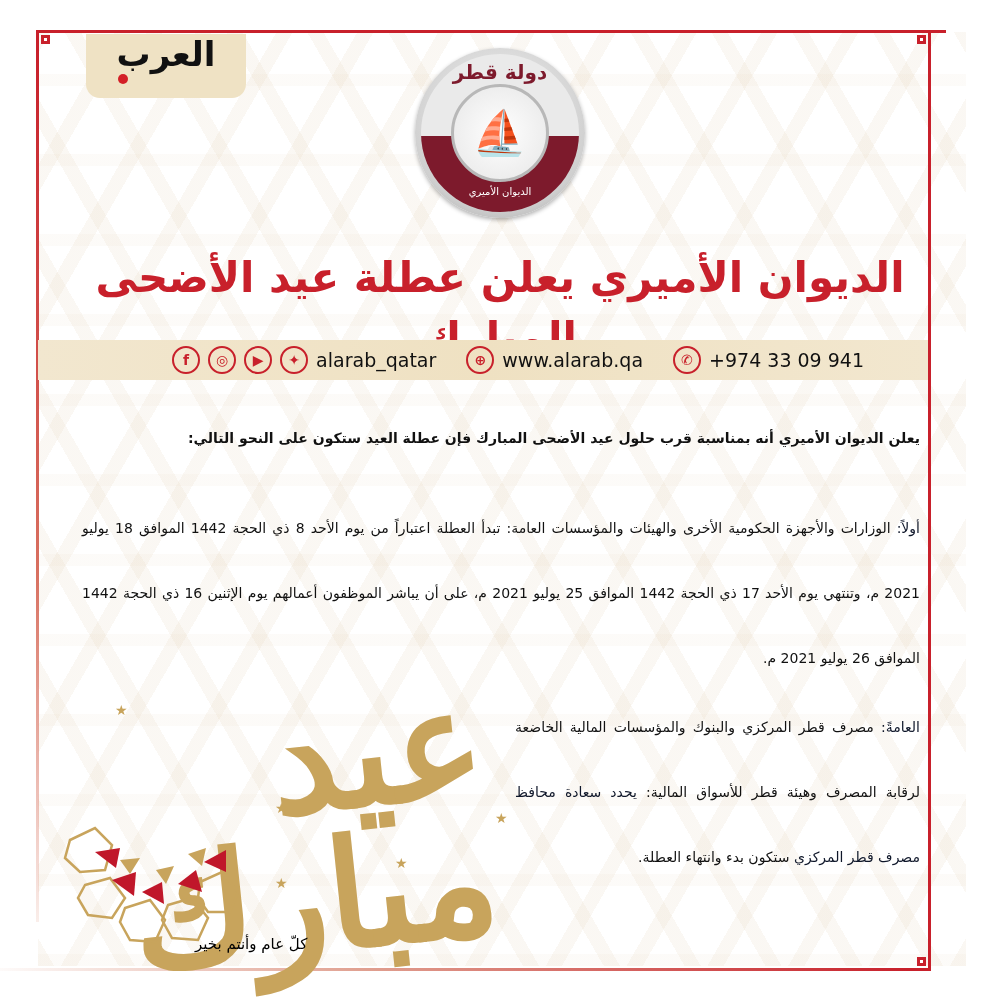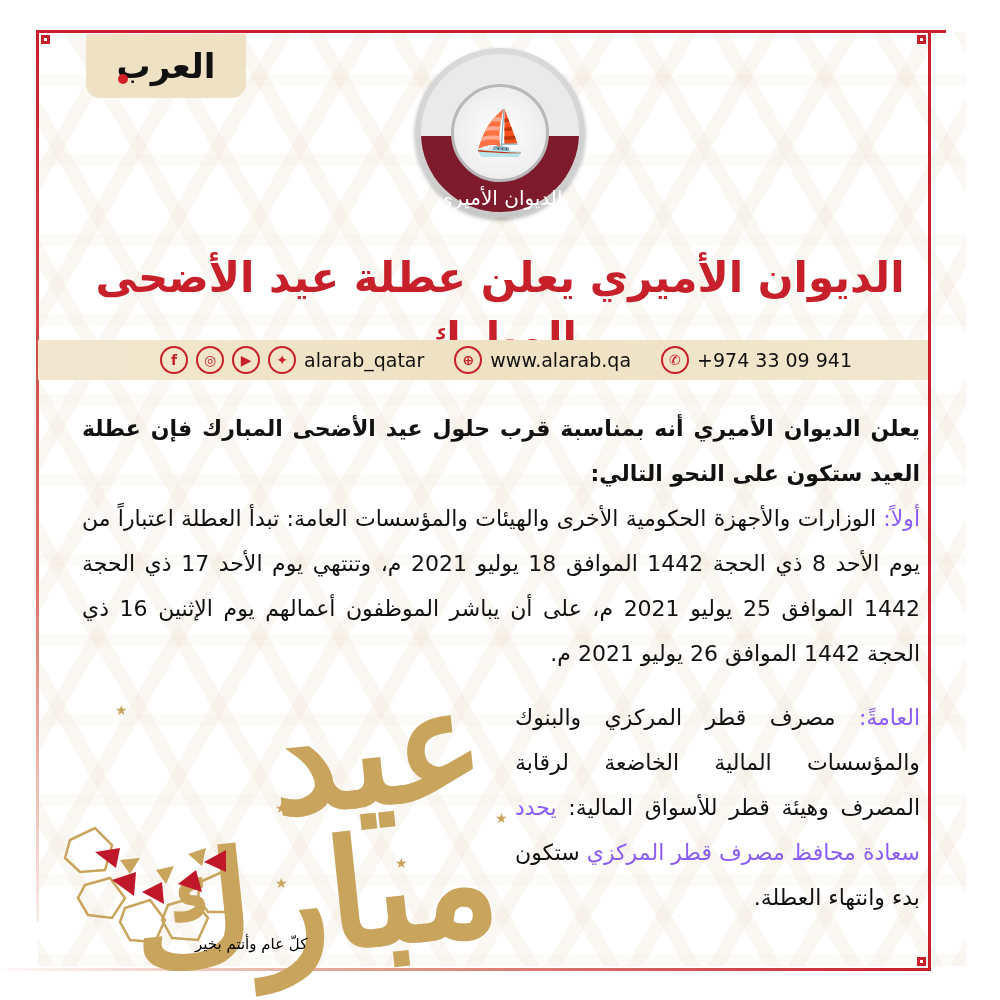--- a/index.html
+++ b/index.html
@@ -27,21 +27,21 @@
   .c-tl .sq { left: 2px; top: 2px; }
   .c-tr { left: 907px; top: 30px; border-left: none; border-bottom: none; }
   .c-tr .sq { right: 2px; top: 2px; }
   .c-br { left: 907px; top: 947px; border-left: none; border-top: none; }
   .c-br .sq { right: 2px; bottom: 2px; }
 
   
   .brand-logo {
     position: absolute; left: 86px; top: 34px; width: 160px; height: 64px;
     background: #efe2c4; border-radius: 0 0 14px 14px;
-    display: flex; align-items: center; justify-content: center;
+    display: flex; justify-content: center;
   }
   .brand-text { font-family: "DejaVu Sans", sans-serif; font-weight: bold; font-size: 34px; color: #111; direction: rtl; letter-spacing: -1px; }
   .brand-dot { position: absolute; left: 118px; top: 74px; width: 10px; height: 10px; border-radius: 50%; background: #d31f26; }
 
   
   .emblem {
     position: absolute; left: 415px; top: 48px; width: 170px; height: 170px; border-radius: 50%;
     background: radial-gradient(circle at 50% 40%, #f4f4f4 0%, #cfcfcf 70%, #9c9c9c 100%);
     box-shadow: 0 2px 4px rgba(0,0,0,0.3);
   }
@@ -49,21 +49,21 @@
     position: absolute; left: 6px; top: 6px; width: 158px; height: 158px; border-radius: 50%;
     background: linear-gradient(to bottom, #eaeaea 0%, #eaeaea 52%, #7d1a2c 52%, #7d1a2c 100%);
   }
   .emblem-inner {
     position: absolute; left: 36px; top: 36px; width: 98px; height: 98px; border-radius: 50%;
     background: radial-gradient(circle, #ffffff 0%, #e6e6e6 100%);
     border: 3px solid #b8b8b8;
     display: flex; align-items: center; justify-content: center;
   }
   .emblem-top-text { position: absolute; left: 0; top: 12px; width: 170px; text-align: center; font-size: 20px; font-weight: bold; color: #7d1a2c; direction: rtl; }
-  .emblem-bottom-text { position: absolute; left: 0; top: 138px; width: 170px; text-align: center; font-size: 20px; color: #ffffff; direction: rtl; }
+  .emblem-bottom-text { position: absolute; left: 0; top: 138px; width: 170px; text-align: center; font-size: 10px; color: #ffffff; direction: rtl; }
   .dhow { font-size: 44px; color: #8a8a8a; }
 
   
   .headline {
     position: absolute; left: 60px; top: 248px; width: 880px; text-align: center;
     font-family: "DejaVu Sans", sans-serif; font-weight: bold; font-size: 42px;
     color: #c8202b; direction: rtl; line-height: 60px;
   }
 
   
@@ -71,31 +71,31 @@
     position: absolute; left: 38px; top: 340px; width: 890px; height: 40px;
     background: linear-gradient(to right, #f2e7cf, #efe1c2, #f2e7cf);
     display: flex; align-items: center; justify-content: flex-end; padding-right: 64px; gap: 8px;
     direction: ltr;
   }
   .sicon {
     width: 28px; height: 28px; border-radius: 50%; border: 2px solid #c8202b; color: #c8202b;
     display: flex; align-items: center; justify-content: center; font-size: 14px; font-weight: bold;
   }
   .stext { font-family: "DejaVu Sans", sans-serif; font-size: 19px; color: #111; margin-right: 22px; text-align: right; }
-  .stext.last { margin-right: 12px; }
+  .stext.last { margin-right: 0; }
 
   
   .body-text {
     position: absolute; direction: rtl; text-align: justify; text-align-last: right;
-    font-family: "DejaVu Sans", sans-serif; color: #111; font-size: 22px; line-height: 45px;
+    font-family: "DejaVu Sans", sans-serif; color: #111; font-size: 14px; line-height: 65px;
   }
   .intro { left: 82px; top: 406px; width: 838px; font-weight: bold; }
   .p1 { left: 82px; top: 496px; width: 838px; }
   .p2 { left: 515px; top: 695px; width: 405px; }
-  .hl { color: #8b5cf6; }
+  .hl { color: #0f172a; }
 
   
   .eid-graphic { position: absolute; left: 20px; top: 680px; width: 480px; height: 300px; }
   .calligraphy {
     position: absolute; left: 70px; top: 10px; width: 400px; height: 260px;
     font-family: "DejaVu Serif", serif; font-size: 150px; font-weight: bold; color: #c8a45c;
     direction: rtl; line-height: 140px; text-align: right; transform: rotate(-6deg);
   }
   .rosette { position: absolute; left: 30px; top: 120px; width: 190px; height: 150px; }
   .greeting {
@@ -123,20 +123,21 @@
     <div class="sq"></div>
   </div>
 
 <div class="brand-logo">
   <span class="brand-text">العرب</span>
 </div>
 <div class="brand-dot"></div>
 
 <div class="emblem">
   <div class="emblem-band"></div>
+  <div class="emblem-top-text">دولة قطر</div>
   <div class="emblem-inner">
     <span class="dhow">⛵</span>
   </div>
   <div class="emblem-bottom-text">الديوان الأميري</div>
 </div>
 
 <div class="headline">الديوان الأميري يعلن عطلة عيد الأضحى المبارك</div>
 
 <div class="social-bar">
   <span class="sicon">f</span>

